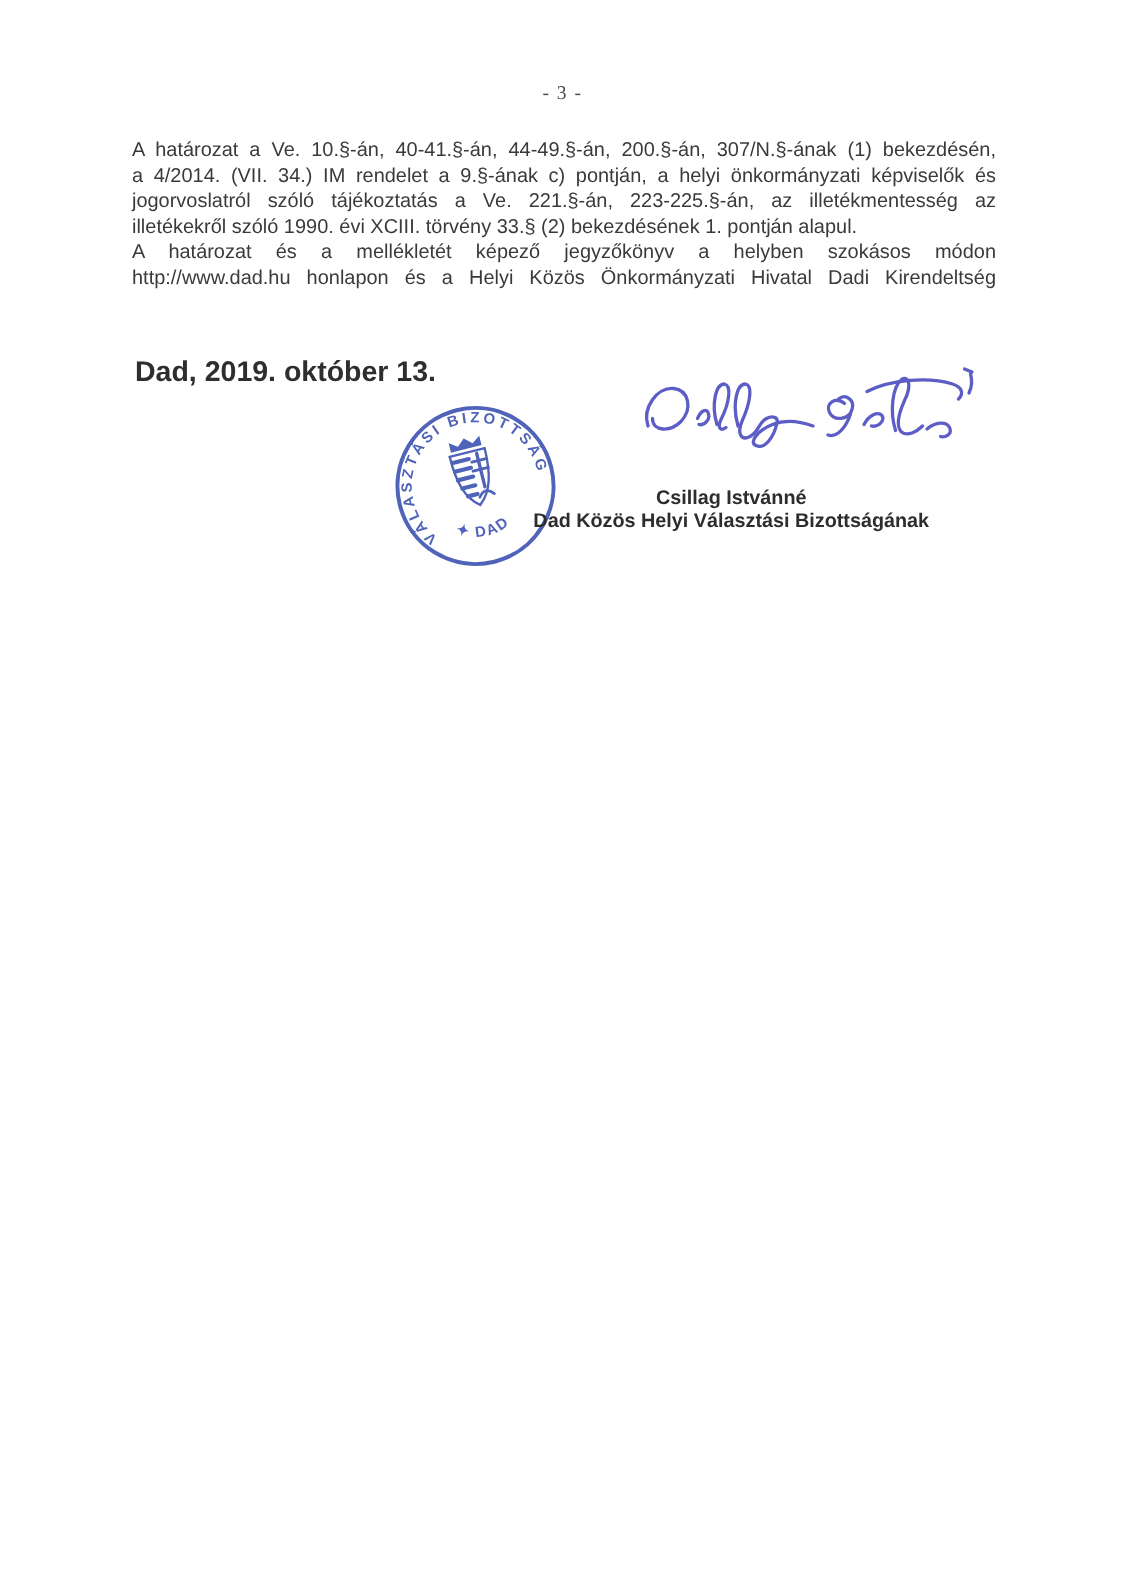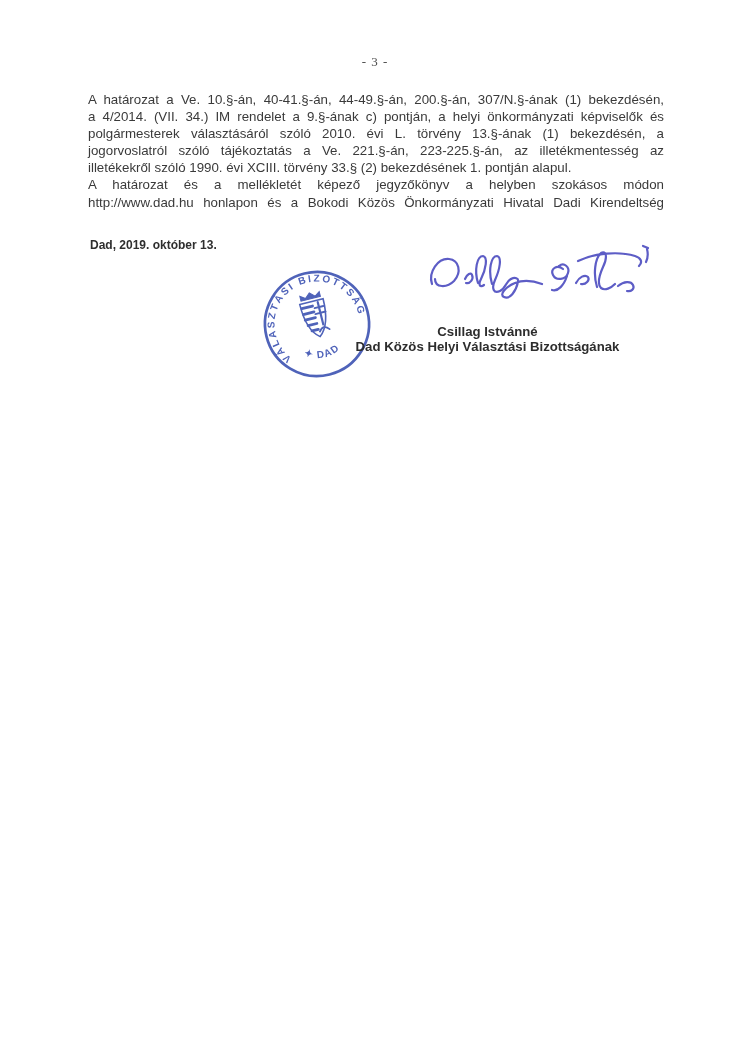--- a/index.html
+++ b/index.html
@@ -27,21 +27,21 @@
     font-size: 13.3px;
     line-height: 17.1px;
     color: #3a3a3a;
   }
   .line { text-align: left; }
   .line.j { text-align: justify; text-align-last: justify; }
   .url { text-underline-offset: 2px; }
   .date-line {
     position: absolute;
     left: 90px; top: 238px;
-    font-size: 12px;
+    font-size: 19px;
     font-weight: bold;
     color: #2e2e2e;
   }
   .stamp-wrap {
     position: absolute;
     left: 242px; top: 249px;
     width: 150px; height: 150px;
     color: #4156b4;
     opacity: 0.92;
   }
@@ -68,25 +68,24 @@
 </head>
 <body>
 
 <div class="page">
 
   <div class="page-number">- 3 -</div>
 
   <div class="body-text">
     <div class="line j">A határozat a Ve. 10.§-án, 40-41.§-án, 44-49.§-án, 200.§-án, 307/N.§-ának (1) bekezdésén,</div>
     <div class="line j">a 4/2014. (VII. 34.) IM rendelet a 9.§-ának c) pontján, a helyi önkormányzati képviselők és</div>
-    <div class="line j">polgármesterek választásáról szóló 2010. évi L. törvény 13.§-ának (1) bekezdésén, a</div>
     <div class="line j">jogorvoslatról szóló tájékoztatás a Ve. 221.§-án, 223-225.§-án, az illetékmentesség az</div>
     <div class="line">illetékekről szóló 1990. évi XCIII. törvény 33.§ (2) bekezdésének 1. pontján alapul.</div>
     <div class="line j">A határozat és a mellékletét képező jegyzőkönyv a helyben szokásos módon</div>
-    <div class="line j"><span class="url">http://www.dad.hu</span><span> honlapon és a Bokodi Közös Önkormányzati Hivatal Dadi Kirendeltség</span></div>
+    <div class="line j"><span class="url">http://www.dad.hu</span><span> honlapon és a Helyi Közös Önkormányzati Hivatal Dadi Kirendeltség</span></div>
   </div>
 
   <div class="date-line">Dad, 2019. október 13.</div>
 
   <div class="stamp-wrap">
     <svg width="150" height="150" viewBox="0 0 150 150">
       <g transform="rotate(-14 75 75)" stroke="currentColor" fill="none" stroke-linecap="round">
         <circle cx="75" cy="75" r="52" stroke-width="2.7"></circle>
         <path id="stamp-arc-top" d="M 42.4,102.3 A 42.5,42.5 0 1 1 107.6,102.3" stroke="none"></path>
         <path id="stamp-arc-bottom" d="M 53.1,101 A 34,34 0 0 0 96.9,101" stroke="none"></path>

